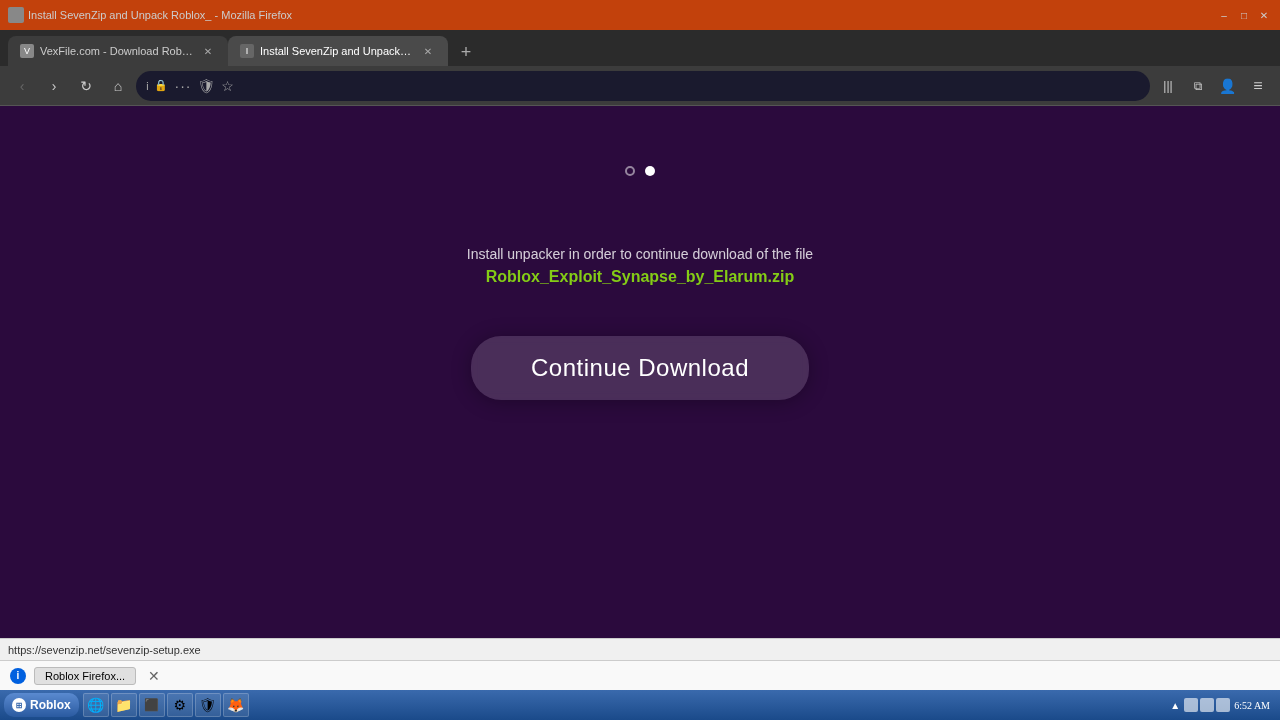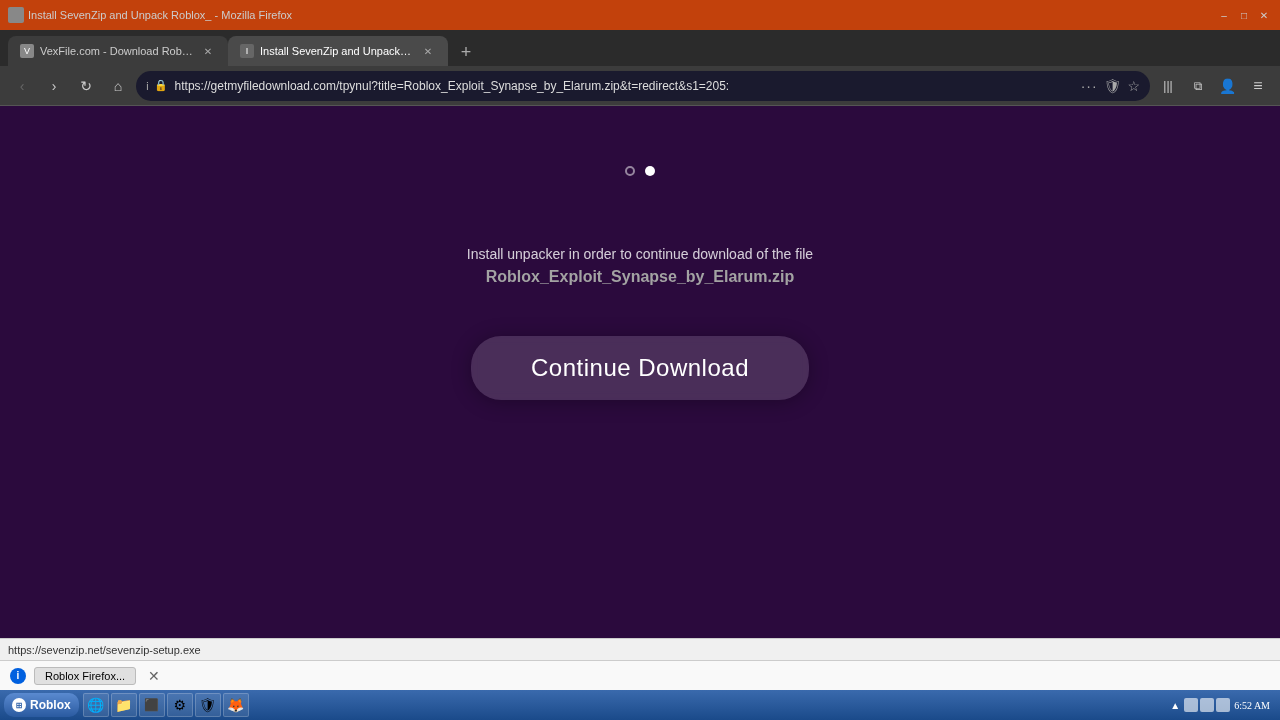--- a/index.html
+++ b/index.html
@@ -190,21 +190,21 @@
     }
 
     
     .install-text {
       color: rgba(255,255,255,0.8);
       font-size: 14px;
       margin-bottom: 6px;
       text-align: center;
     }
     .filename-text {
-      color: #a3a3a3;
+      color: #84cc16;
       font-size: 16px;
       font-weight: bold;
       margin-bottom: 50px;
       text-align: center;
     }
 
     
     .continue-btn {
       background: rgba(255,255,255,0.15);
       border: none;
@@ -404,21 +404,20 @@
   </div>
 
   <div class="nav-bar">
     <div class="nav-btn disabled">‹</div>
     <div class="nav-btn">›</div>
     <div class="nav-btn">↻</div>
     <div class="nav-btn">⌂</div>
     <div class="address-bar">
       <span class="address-bar-icon">ℹ</span>
       <span class="address-bar-lock">🔒</span>
-      <span class="address-text">https://getmyfiledownload.com/tpynul?title=Roblox_Exploit_Synapse_by_Elarum.zip&amp;t=redirect&amp;s1=205:</span>
       <span class="address-dots">···</span>
       <span class="address-shield">🛡</span>
       <span class="address-star">☆</span>
     </div>
     <div class="nav-right-icons">
       <div class="nav-icon">
         <span style="font-size:12px;">|||</span>
       </div>
       <div class="nav-icon">
         <span style="font-size:12px;">⧉</span>

